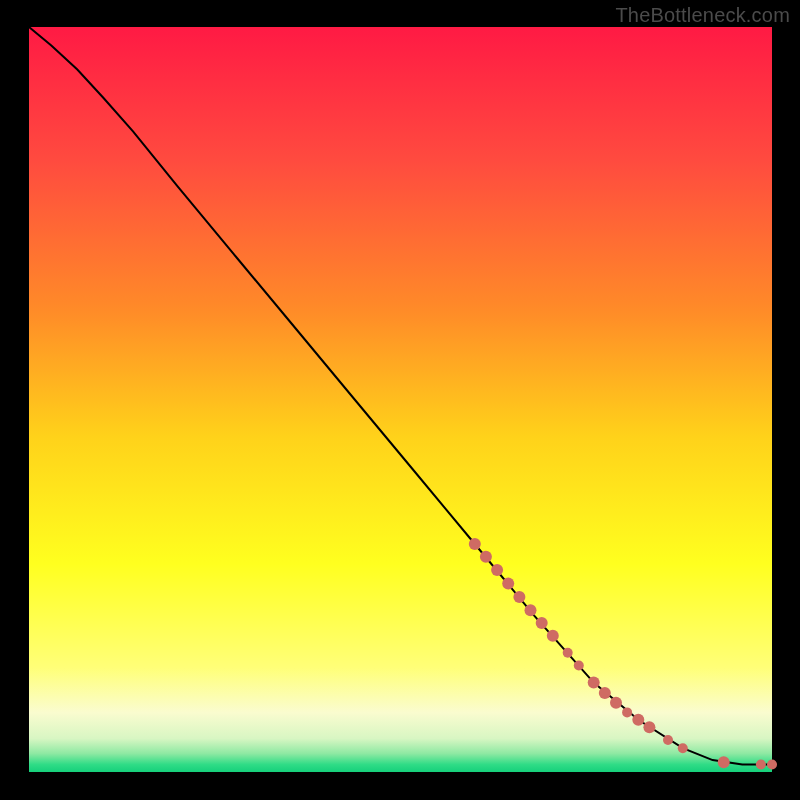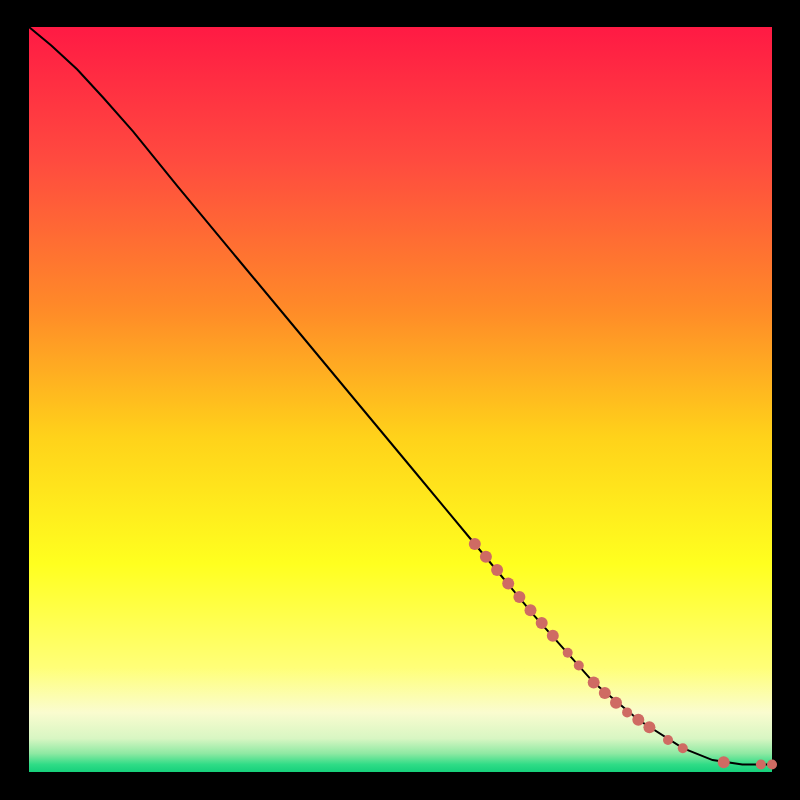--- a/index.html
+++ b/index.html
@@ -29,20 +29,21 @@
   svg.plot {
     position: absolute;
     left: 0;
     top: 0;
   }
 </style>
 </head>
 <body>
 
 <div class="stage">
+  <div class="watermark">TheBottleneck.com</div>
 
   <svg class="plot" width="800" height="800" viewBox="0 0 800 800">
     <defs>
       <linearGradient id="bg-grad" x1="0" y1="0" x2="0" y2="1">
           <stop offset="0.00%" stop-color="#ff1a44"></stop>
           <stop offset="18.00%" stop-color="#ff4b3f"></stop>
           <stop offset="38.00%" stop-color="#ff8b28"></stop>
           <stop offset="55.00%" stop-color="#ffd21a"></stop>
           <stop offset="72.00%" stop-color="#ffff1f"></stop>
           <stop offset="86.00%" stop-color="#ffff78"></stop>

